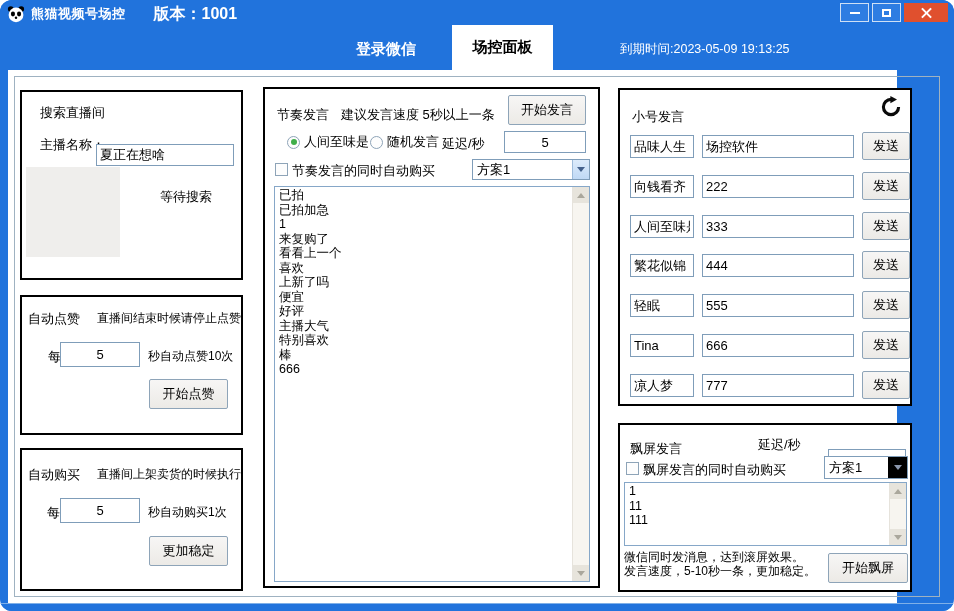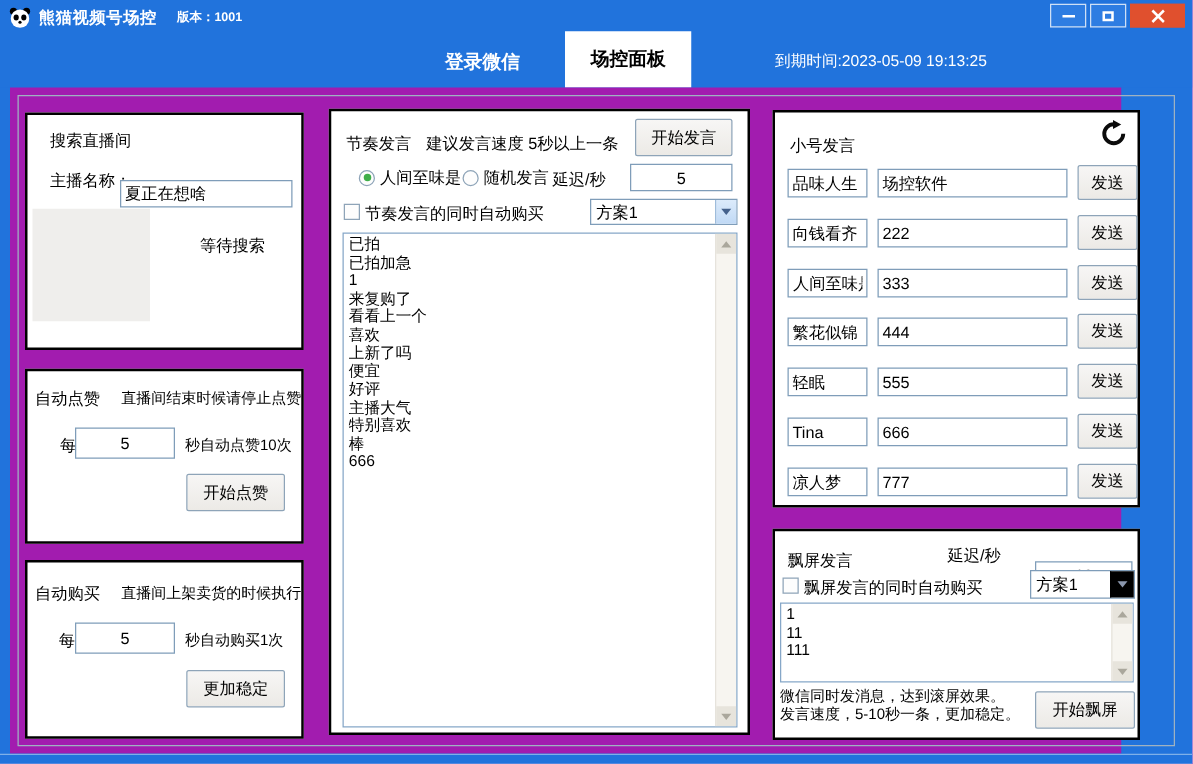--- a/index.html
+++ b/index.html
@@ -1,42 +1,42 @@
 <!DOCTYPE html>
 <html><head>
 <meta charset="utf-8">
 <style>
   * { margin:0; padding:0; box-sizing:border-box; }
   html,body { width:954px; height:611px; }
   body { font-family:"Liberation Sans","DejaVu Sans",sans-serif; font-size:13px; color:#000; }
 
-  .win { position:relative; width:954px; height:611px; background:#2173dc; overflow:hidden; }
+  .win { position:relative; width:954px; height:611px; background:#2173dc; overflow:hidden;border-radius:12px; }
 
   
   .titlebar { position:absolute; left:0; top:0; width:954px; height:28px; background:#2173dc; display:flex; align-items:center; }
   .app-logo { margin:0 6px 0 7px; display:flex; }
   .title-text { color:#fff; font-weight:bold; font-size:13px; letter-spacing:.5px; }
-  .ver-text { color:#fff; font-weight:bold; font-size:10px; margin-left:16px; }
+  .ver-text { color:#fff; font-weight:bold; font-size:16px; margin-left:28px; }
   .winbtns { position:absolute; right:6px; top:3px; display:flex; gap:3px; }
   .wbtn { height:19px; border:1px solid #cfe0f5; background:#2e7de2; display:flex; align-items:center; justify-content:center; cursor:pointer; }
   .wbtn.min,.wbtn.max { width:29px; }
   .wbtn.close { width:44px; background:#e0502e; border-color:#e0502e; position:relative; }
   .minbar { width:10px; height:2px; background:#fff; }
   .maxbox { width:9px; height:8px; border:2px solid #fff; }
   .xbar { position:absolute; width:13px; height:2px; background:#fff; left:15px; top:8px; }
   .xbar.a { transform:rotate(45deg); } .xbar.b { transform:rotate(-45deg); }
 
   
   .tabstrip { position:absolute; left:0; top:28px; width:954px; height:42px; background:#2173dc; }
   .tab-login { position:absolute; left:330px; top:0; width:112px; height:42px; color:#fff; font-weight:bold; font-size:15px; display:flex; align-items:center; justify-content:center; cursor:pointer; }
   .tab-panel { position:absolute; left:452px; top:-3px; width:101px; height:45px; background:#fff; color:#000; font-weight:bold; font-size:15px; display:flex; align-items:center; justify-content:center; cursor:pointer; }
   .expiry { position:absolute; left:620px; top:0; height:42px; display:flex; align-items:center; color:#fff; font-size:12.5px; }
 
   
-  .content { position:absolute; left:8px; top:70px; width:889px; height:533px; background:#a21caf; }
+  .content { position:absolute; left:8px; top:70px; width:889px; height:533px; background:#ffffff; }
   .panel { position:absolute; left:6px; top:6px; width:926px; height:521px; border:1px solid #9fb2c1; }
 
   .gbox { position:absolute; background:#fff; border:2px solid #000; }
   .lbl { position:absolute; white-space:nowrap; }
   .txt { position:absolute; border:1px solid #7f9db9; background:#fff; font-family:inherit; font-size:13px; padding:0 3px; outline:none; }
   .txt.center { text-align:center; }
   .btn { position:absolute; border:1px solid #8ea4b8; background:linear-gradient(#f7f6f5,#eceae6); font-family:inherit; font-size:13px; color:#000; display:flex; align-items:center; justify-content:center; cursor:pointer; border-radius:2px; }
   .placeholder-img { position:absolute; background:#efeeec; }
 
   .radio { position:absolute; display:flex; align-items:center; gap:4px; cursor:pointer; }

